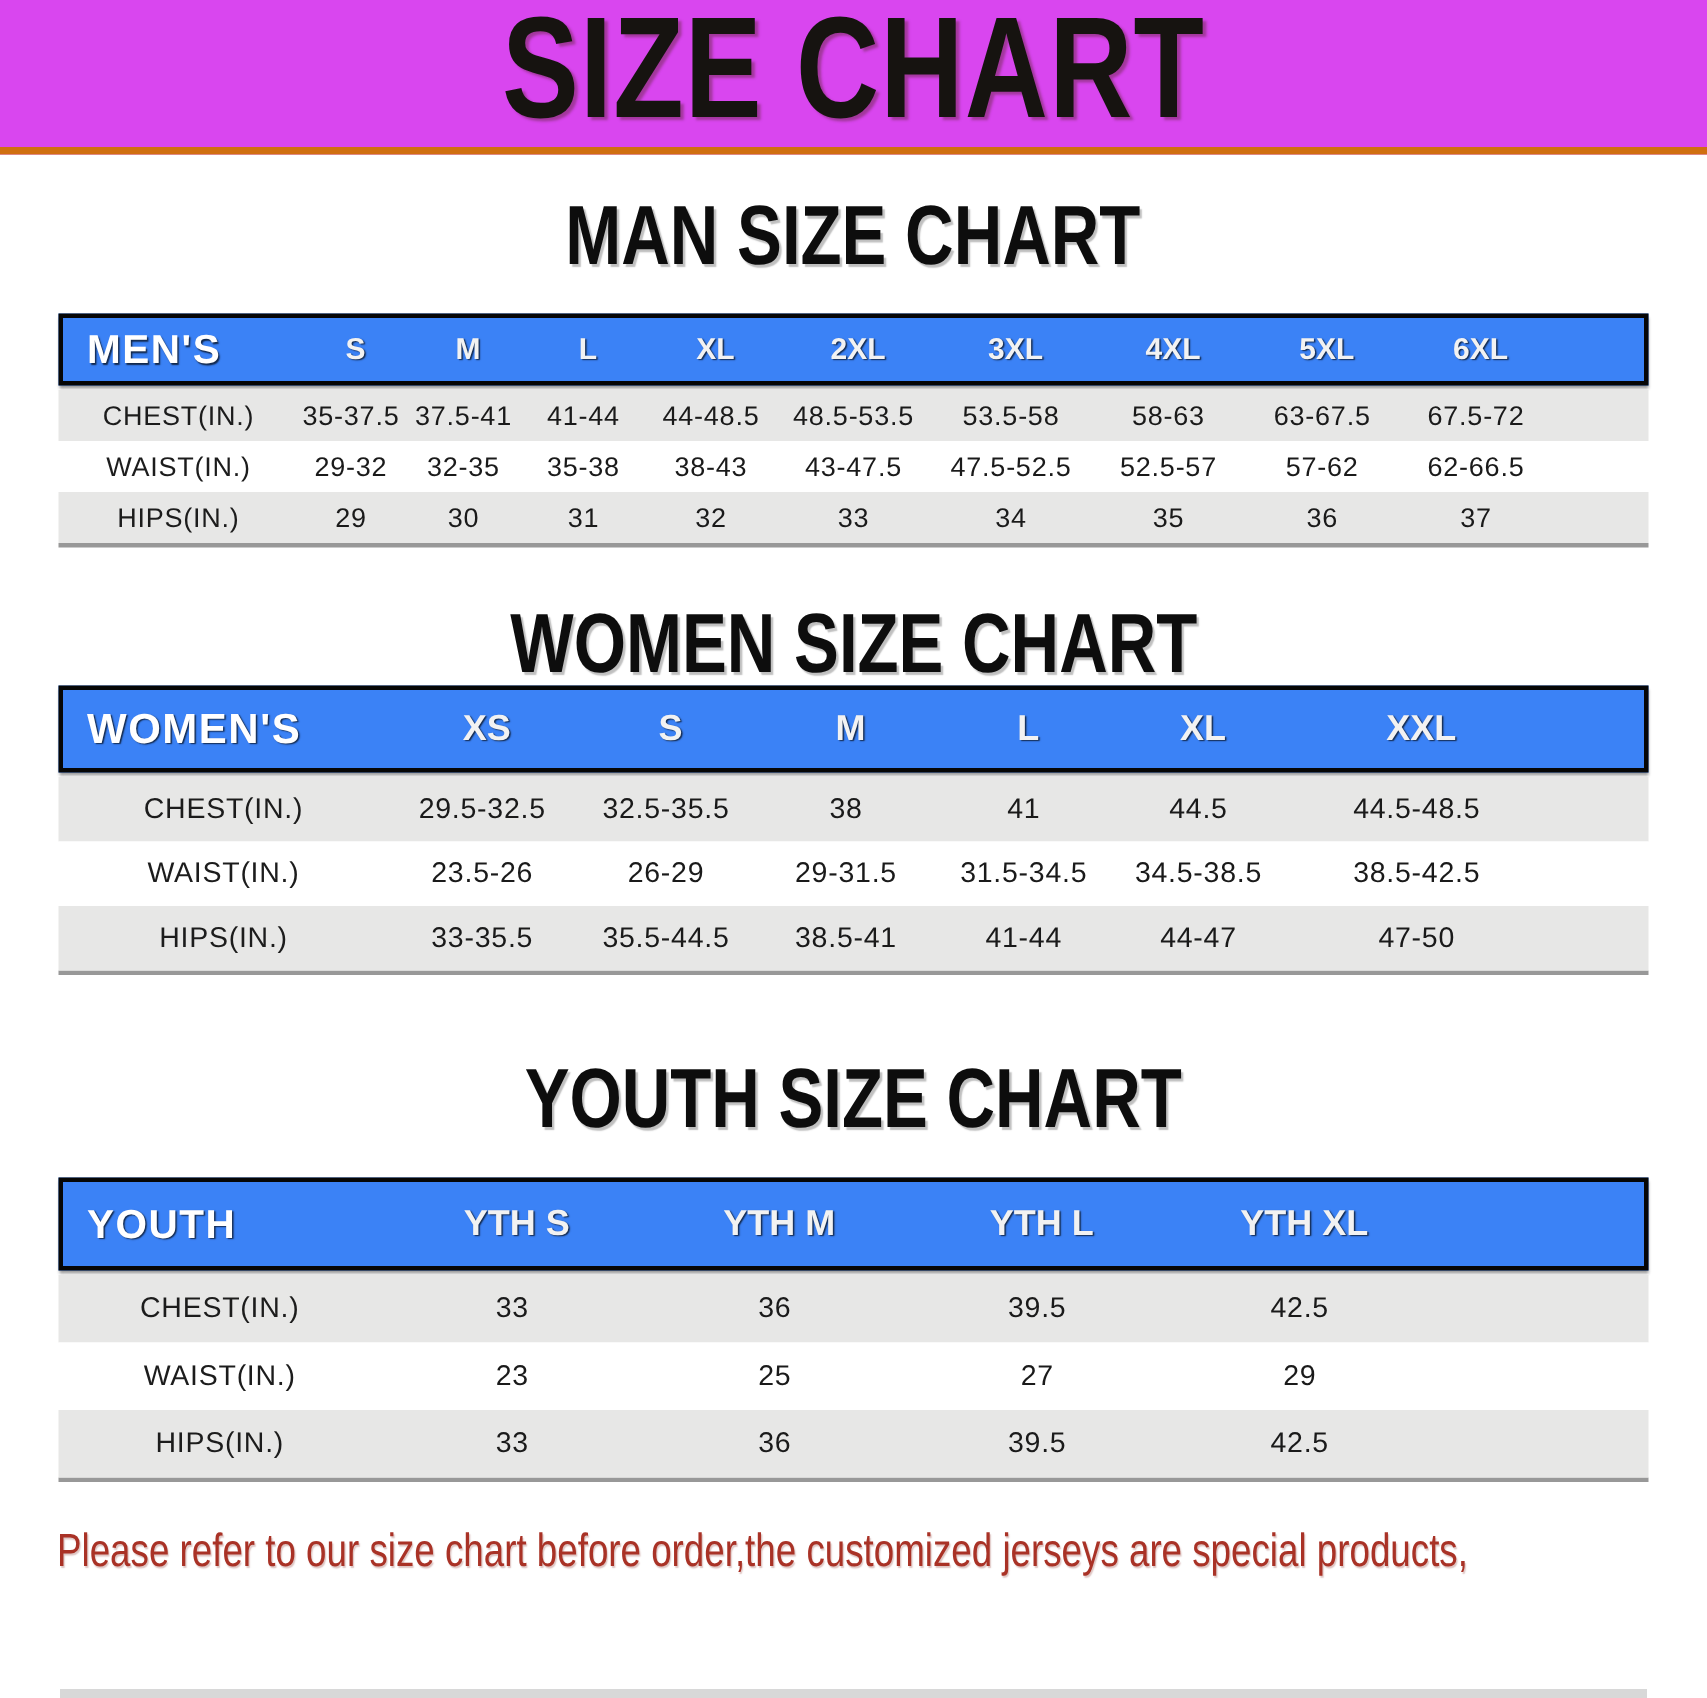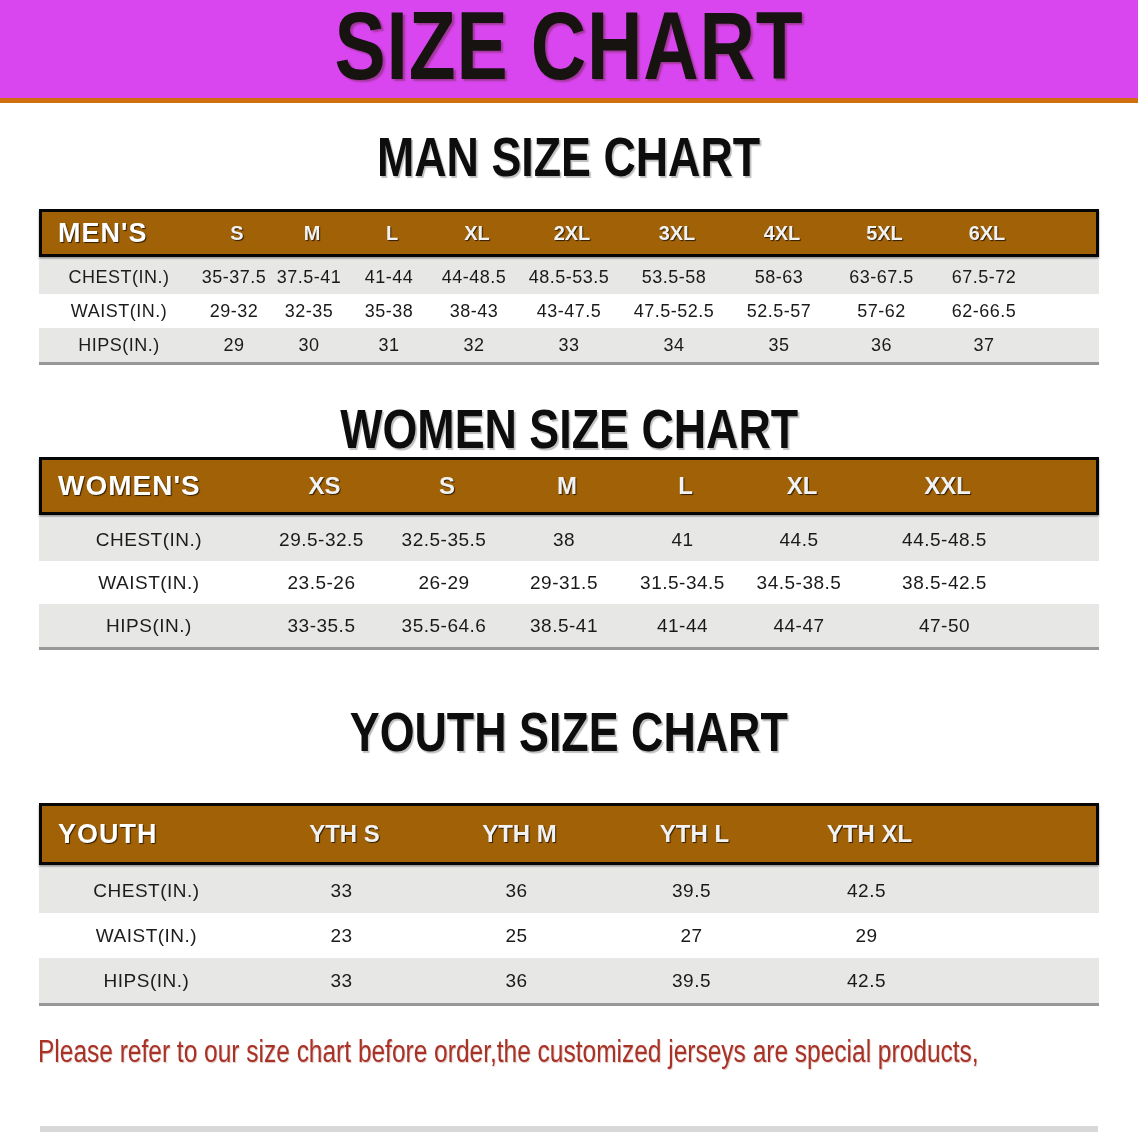--- a/index.html
+++ b/index.html
@@ -57,21 +57,21 @@
   .heading-youth { margin-top: 54px; }
 
   
   .size-table {
     width: 1060px;
     margin-left: 39px;
     border-bottom: 3px solid #989898;
   }
   .trow { display: grid; grid-template-columns: var(--cols); align-items: center; }
   .thead {
-    background: #a16207;
+    background: #3b82f6;
     border: 3px solid #060606;
     height: var(--headh);
     margin-bottom: 3px;
     box-shadow: 0 2px 2px rgba(0,0,0,0.4);
   }
   .drow { height: var(--rowh); background: #ffffff; }
   .drow:nth-child(even) { background: #e7e7e6; }
 
   .cell { text-align: center; white-space: nowrap; }
   .head-label {
@@ -100,21 +100,21 @@
   }
   .table-women {
     --cols: 220px 125px 120px 120px 117px 116px 175px 1fr;
     --headh: 58px; --rowh: 43px;
     --titlesize: 28px; --headsize: 24px; --labsize: 19px; --valsize: 19px;
   }
   .table-youth {
     --cols: 215px 175px 175px 175px 175px 1fr;
     --headh: 62px; --rowh: 45px;
     --titlesize: 27px; --headsize: 24px; --labsize: 19px; --valsize: 19px;
-    margin-top: 43px;
+    margin-top: 25px;
   }
 
   
   .disclaimer {
     margin-top: 22px;
     padding-left: 38px;
     color: #a93226;
   }
   .disclaimer .dline {
     display: block;
@@ -231,21 +231,21 @@
       <div class="cell value">26-29</div>
       <div class="cell value">29-31.5</div>
       <div class="cell value">31.5-34.5</div>
       <div class="cell value">34.5-38.5</div>
       <div class="cell value">38.5-42.5</div>
       <div class="cell filler"></div>
     </div>
     <div class="trow drow">
       <div class="cell row-label">HIPS(IN.)</div>
       <div class="cell value">33-35.5</div>
-      <div class="cell value">35.5-64.6</div>
+      <div class="cell value">35.5-44.5</div>
       <div class="cell value">38.5-41</div>
       <div class="cell value">41-44</div>
       <div class="cell value">44-47</div>
       <div class="cell value">47-50</div>
       <div class="cell filler"></div>
     </div>
   </div>
 
 <div class="section-heading heading-youth">
   <span class="condensed">YOUTH SIZE CHART</span>

